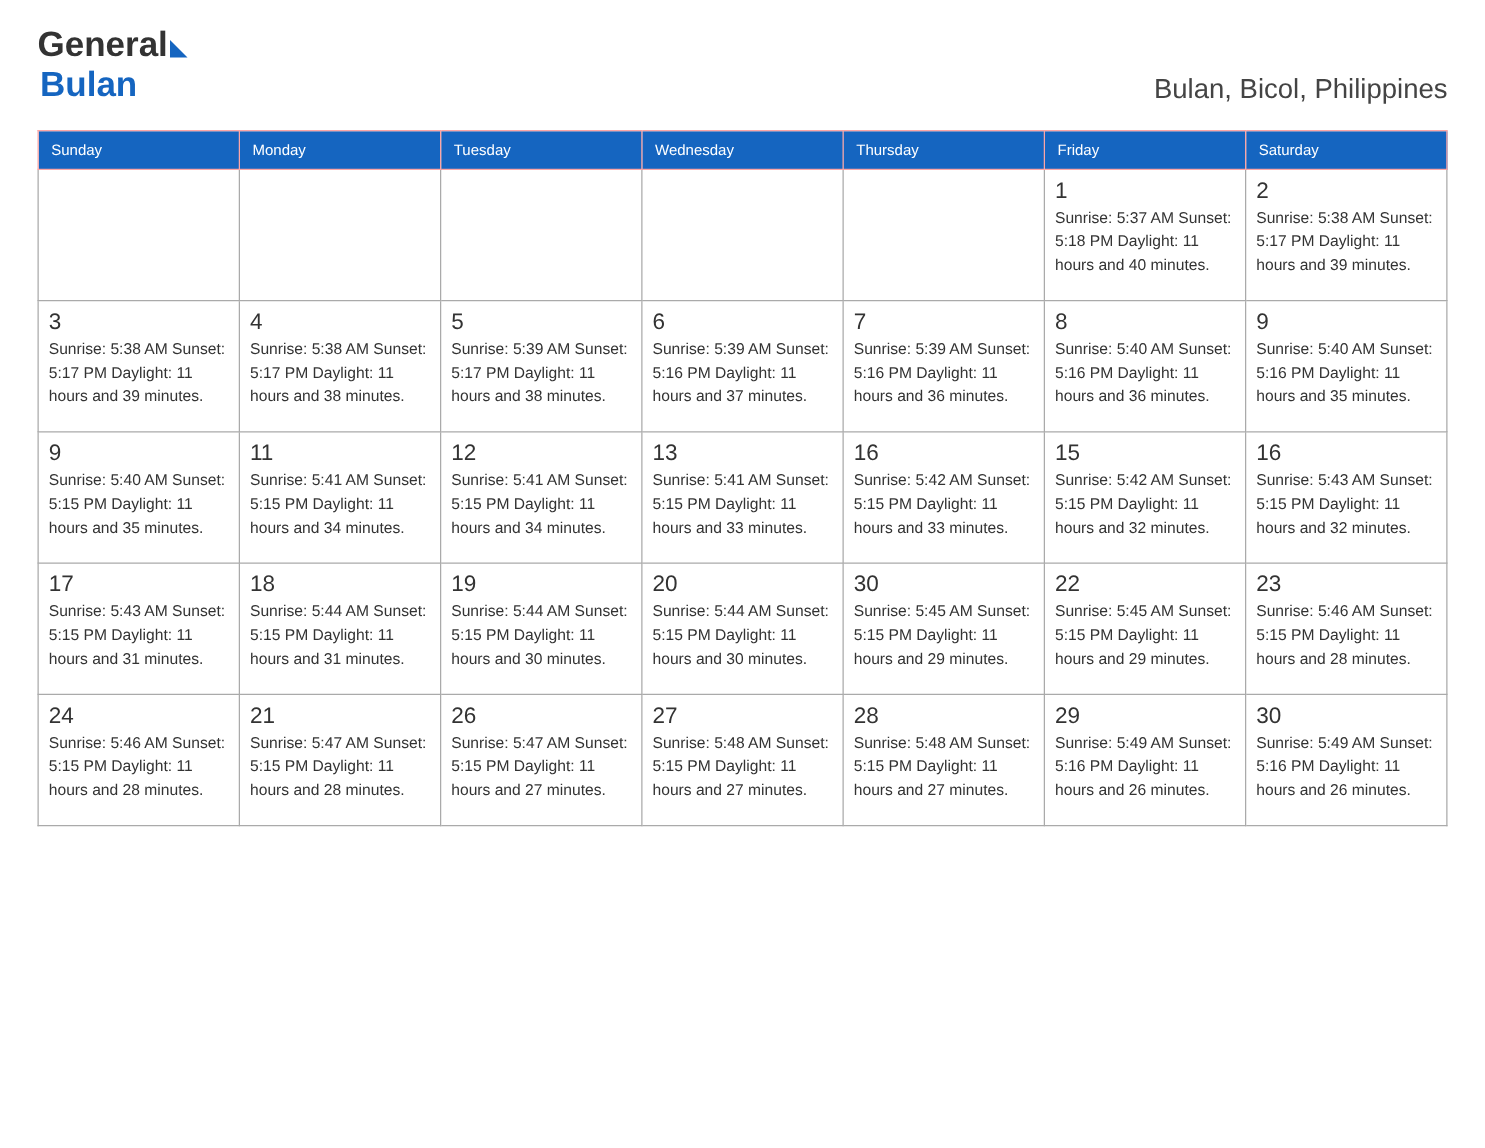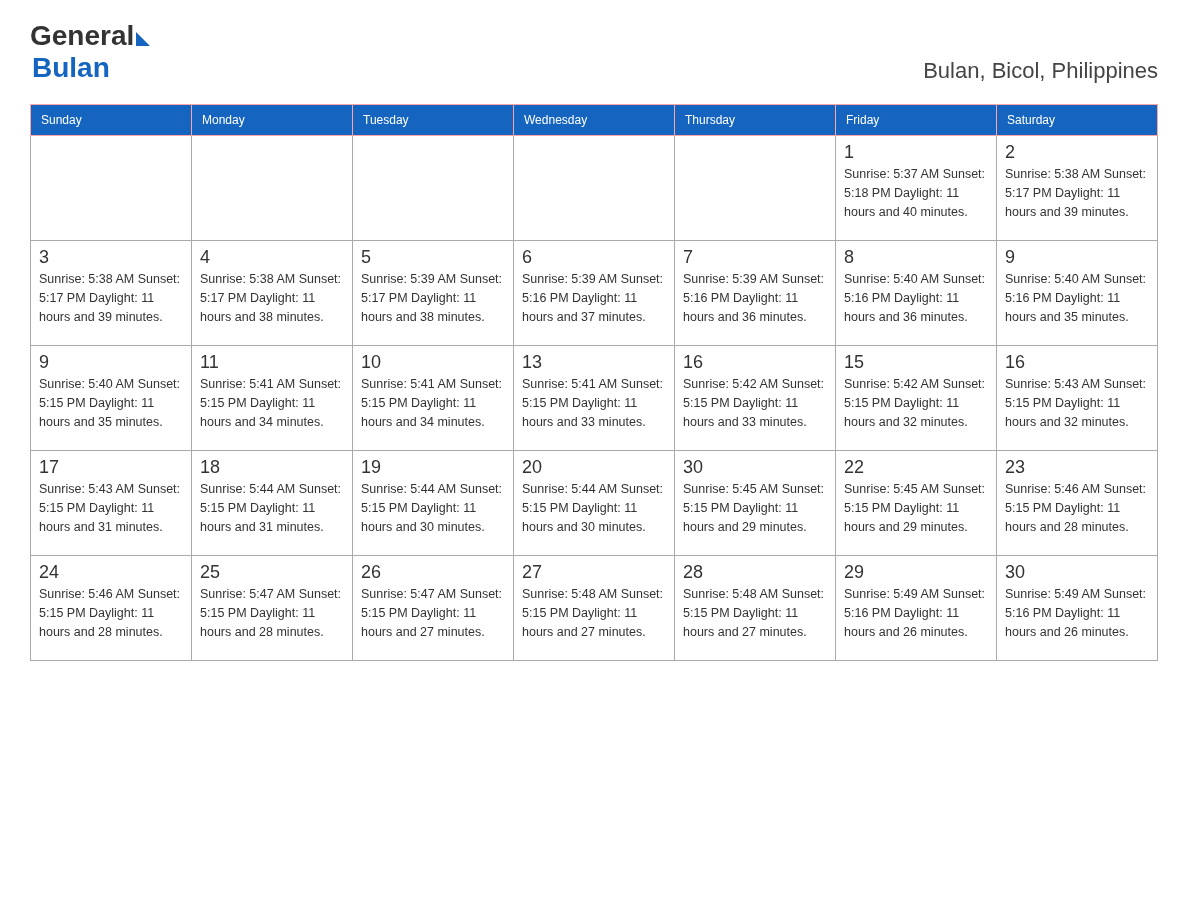--- a/index.html
+++ b/index.html
@@ -197,21 +197,21 @@
 Sunset: 5:15 PM
 Daylight: 11 hours and 35 minutes.</div>
         </td>
         <td>
           <span class="day-number">11</span>
           <div class="day-info">Sunrise: 5:41 AM
 Sunset: 5:15 PM
 Daylight: 11 hours and 34 minutes.</div>
         </td>
         <td>
-          <span class="day-number">10</span>
+          <span class="day-number">12</span>
           <div class="day-info">Sunrise: 5:41 AM
 Sunset: 5:15 PM
 Daylight: 11 hours and 34 minutes.</div>
         </td>
         <td>
           <span class="day-number">13</span>
           <div class="day-info">Sunrise: 5:41 AM
 Sunset: 5:15 PM
 Daylight: 11 hours and 33 minutes.</div>
         </td>
@@ -279,21 +279,21 @@
         </td>
       </tr>
       <tr class="week-row">
         <td>
           <span class="day-number">24</span>
           <div class="day-info">Sunrise: 5:46 AM
 Sunset: 5:15 PM
 Daylight: 11 hours and 28 minutes.</div>
         </td>
         <td>
-          <span class="day-number">25</span>
+          <span class="day-number">21</span>
           <div class="day-info">Sunrise: 5:47 AM
 Sunset: 5:15 PM
 Daylight: 11 hours and 28 minutes.</div>
         </td>
         <td>
           <span class="day-number">26</span>
           <div class="day-info">Sunrise: 5:47 AM
 Sunset: 5:15 PM
 Daylight: 11 hours and 27 minutes.</div>
         </td>

